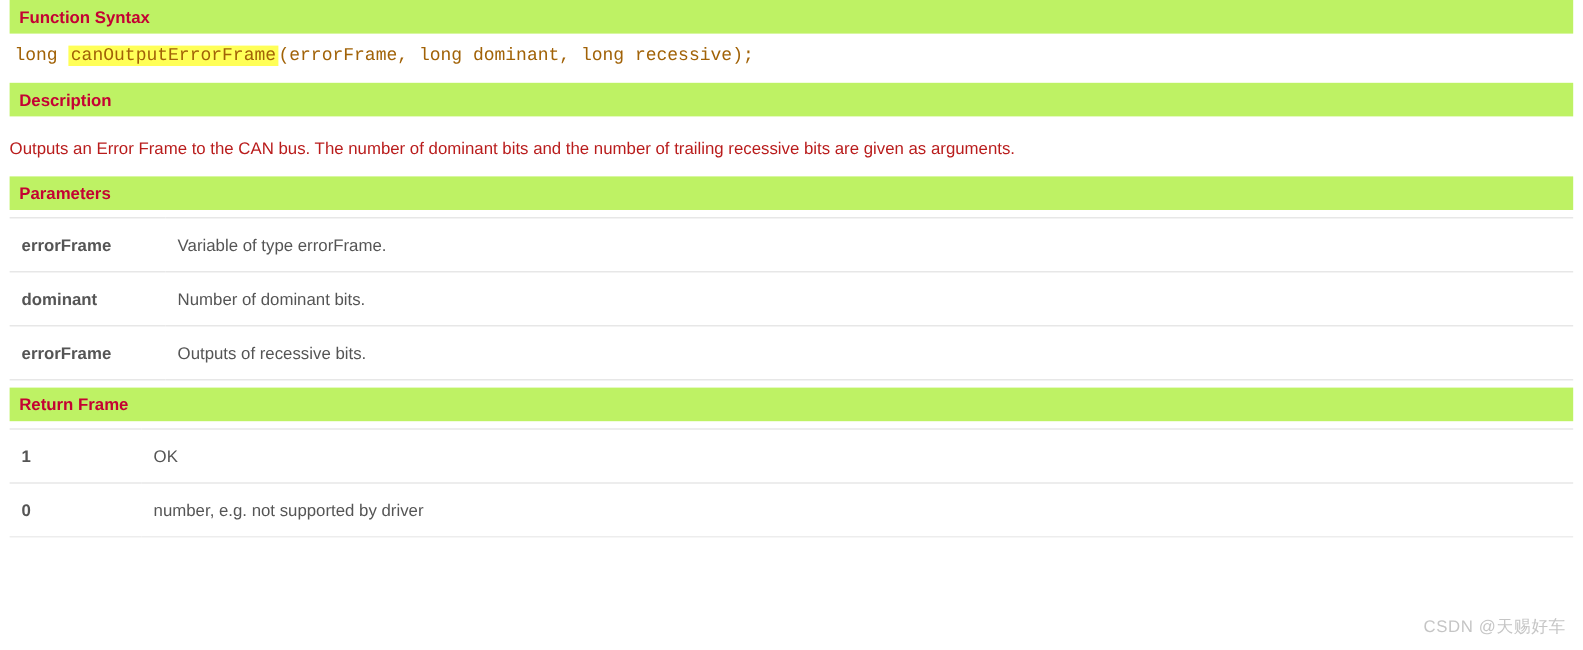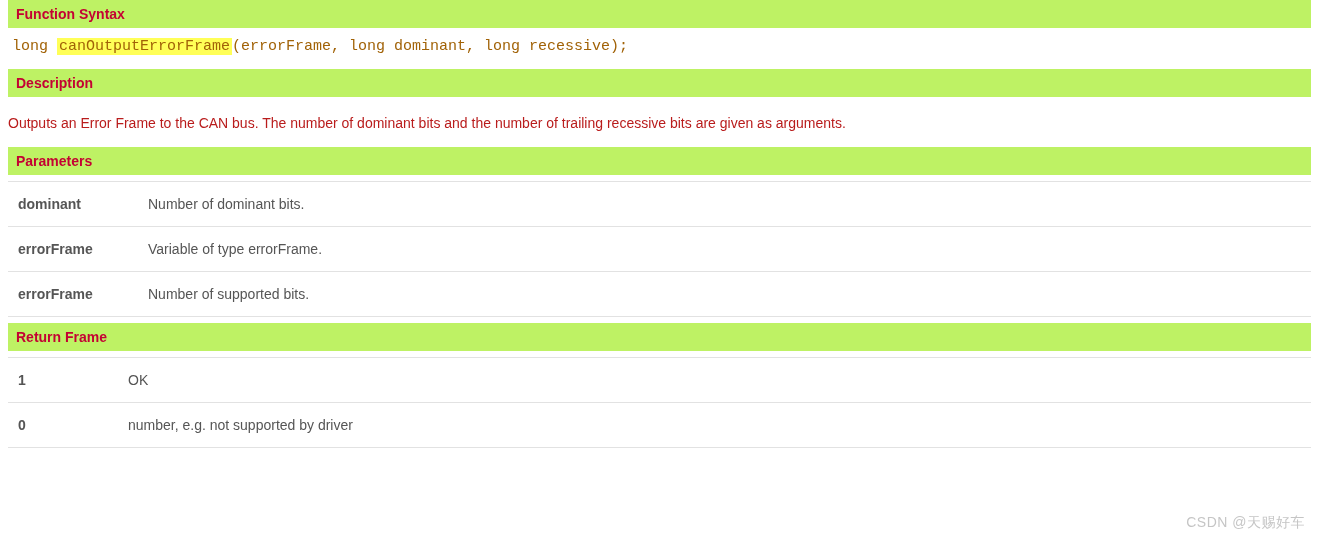--- a/index.html
+++ b/index.html
@@ -70,30 +70,30 @@
   <span>long </span><span class="hl">canOutputErrorFrame</span><span>(errorFrame, long dominant, long recessive);</span>
 </div>
 
 <div class="section-header">Description</div>
 <div class="section-body">Outputs an Error Frame to the CAN bus. The number of dominant bits and the number of trailing recessive bits are given as arguments.</div>
 
 <div class="section-header">Parameters</div>
 <table class="params-table">
   <tbody>
       <tr>
+    <td>errorFrame</td>
+    <td>Variable of type errorFrame.</td>
+  </tr>
+  <tr>
     <td>dominant</td>
     <td>Number of dominant bits.</td>
   </tr>
   <tr>
     <td>errorFrame</td>
-    <td>Variable of type errorFrame.</td>
-  </tr>
-  <tr>
-    <td>errorFrame</td>
-    <td>Number of supported bits.</td>
+    <td>Outputs of recessive bits.</td>
   </tr>
 </tbody>
   </table>
 
 <div class="gap"></div>
 
 <div class="section-header">Return Frame</div>
 <table class="rv-table">
   <tbody>
       <tr>

